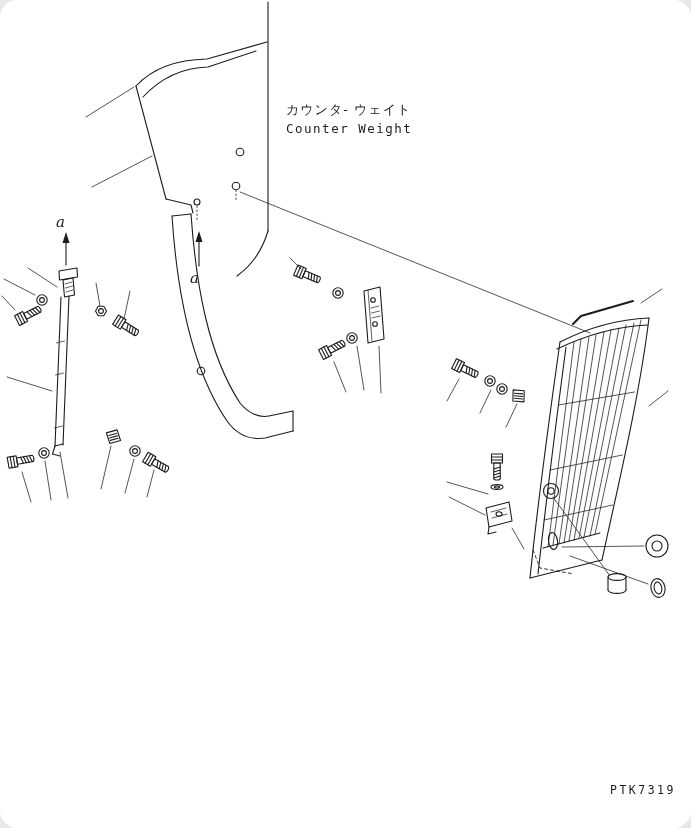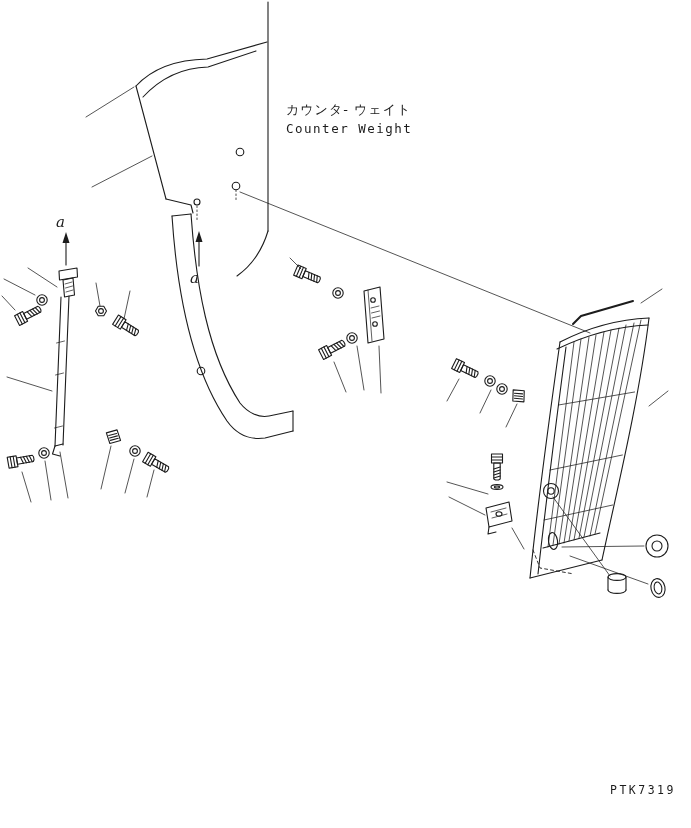--- a/index.html
+++ b/index.html
@@ -6,20 +6,21 @@
     --line-color:#1c1c1c;
     --bg-color:#ffffff;
   }
   html,body{margin:0;padding:0;background:#e8e8e8;}
   .stage{
     position:relative;
     width:691px;height:828px;
     background:var(--bg-color);
     overflow:hidden;
     font-family:"DejaVu Sans Mono","Liberation Mono",monospace;
+    border-radius:17px;
   }
   .stage svg{position:absolute;left:0;top:0;}
   #art{stroke:var(--line-color);fill:none;stroke-width:1.1;stroke-linecap:round;stroke-linejoin:round;}
   #art .thin{stroke-width:0.75;}
   #art .hair{stroke-width:0.7;}
   #art .thick{stroke-width:2;}
   #art .dash{stroke-dasharray:3 3;stroke-width:0.9;}
   #art .dot{stroke-dasharray:1.5 2.5;stroke-width:0.8;}
   #art .solid{fill:var(--line-color);stroke:none;}
   .txt{fill:var(--line-color);stroke:none;}

